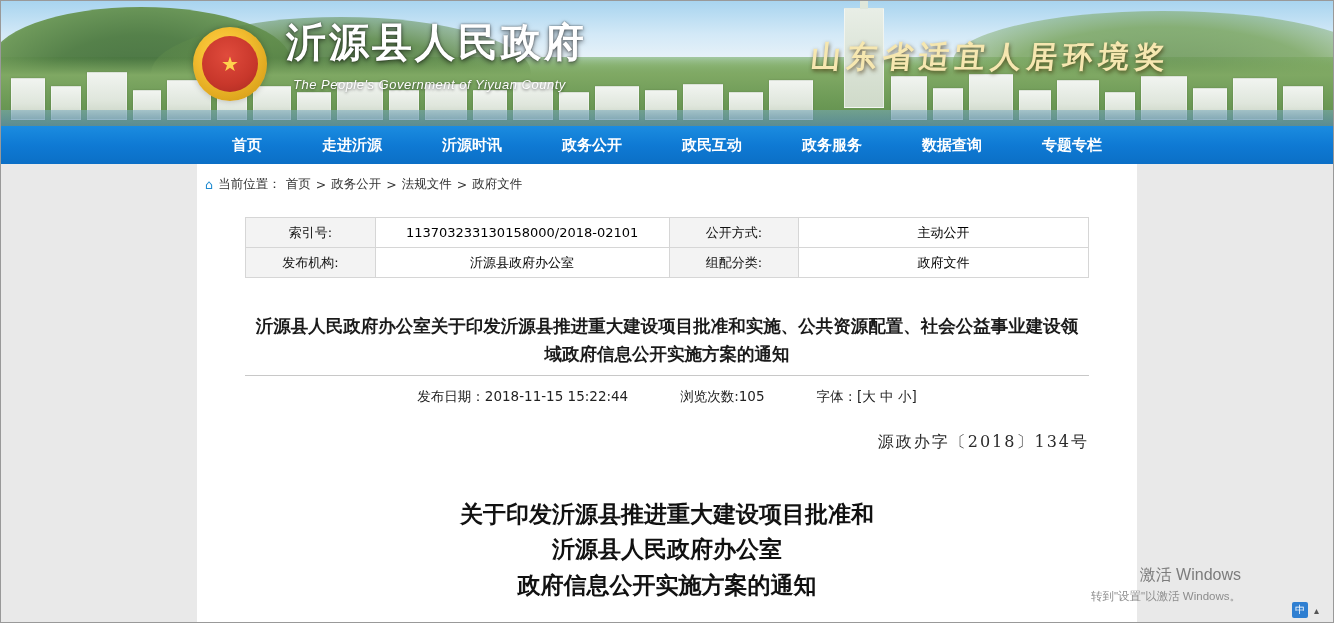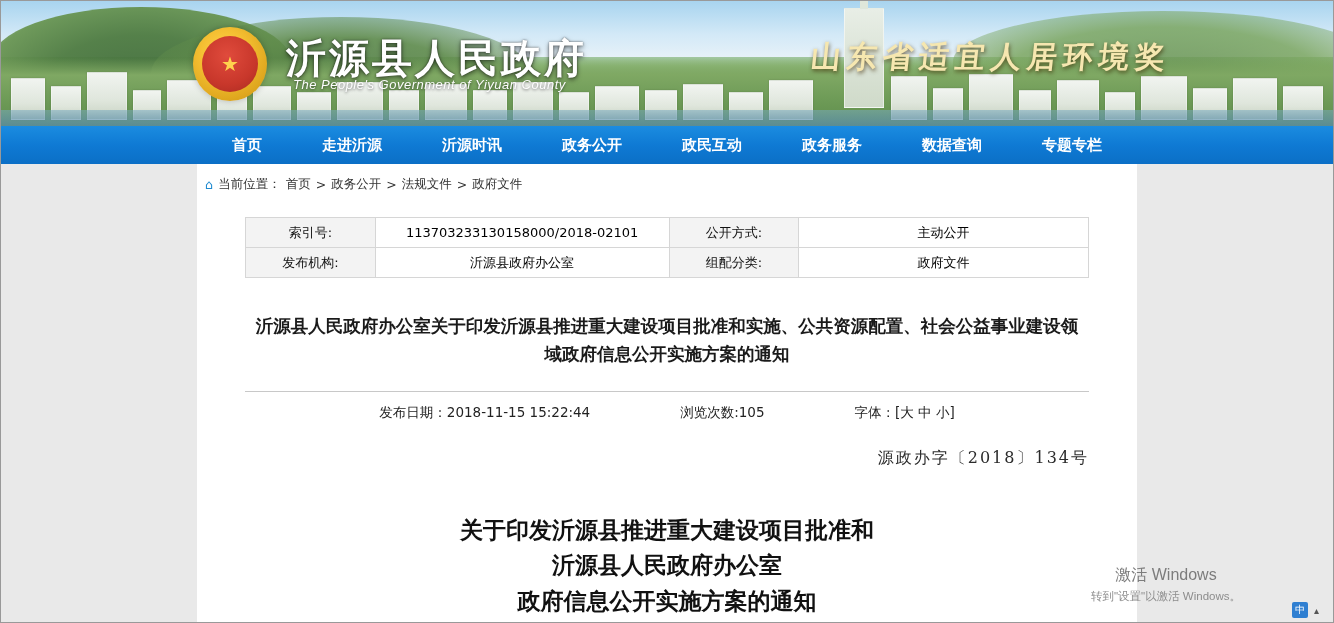--- a/index.html
+++ b/index.html
@@ -74,21 +74,21 @@
     display: flex; align-items: center; justify-content: center;
   }
   .emblem-inner {
     width: 56px; height: 56px; border-radius: 50%;
     background: radial-gradient(circle at 45% 35%, #e04b3c 0%, #c8372b 60%, #a82a20 100%);
     display:flex; align-items:center; justify-content:center;
     color:#ffd24d; font-size: 20px; line-height: 1;
   }
 
   .gov-title {
-    position: absolute; left: 285px; top: 30px;
+    position: absolute; left: 285px; top: 14px;
     font-family: "DejaVu Sans", "Liberation Sans", sans-serif;
     font-size: 40px; font-weight: bold; color: #ffffff;
     letter-spacing: 3px;
     text-shadow: 0 2px 5px rgba(0,0,0,.55), 0 0 2px rgba(0,0,0,.6);
     white-space: nowrap;
   }
   .gov-title-en {
     position: absolute; left: 292px; top: 76px;
     font-size: 13px; color: #fdfdfd; font-style: italic;
     letter-spacing: .5px;
@@ -174,26 +174,26 @@
     margin: 34px 10px 0 10px;
     text-align: center;
     font-size: 17.5px;
     font-weight: bold;
     color: #1a1a1a;
     line-height: 1.62;
     font-family: "DejaVu Sans", "Liberation Sans", sans-serif;
   }
 
   .info-row {
-    margin-top: 22px;
+    margin-top: 6px;
     border-top: 1px solid #c8c8c8;
     padding-top: 12px;
     display: flex;
     justify-content: center;
-    gap: 90px;
+    gap: 52px;
     font-size: 13.5px;
     color: #222;
     font-family: "DejaVu Sans", "Liberation Sans", sans-serif;
   }
   .info-row .fs a { color: #222; text-decoration: none; }
 
   .doc-number {
     margin-top: 26px;
     text-align: right;
     font-size: 16px;
@@ -211,21 +211,21 @@
     line-height: 1.55;
     font-family: "DejaVu Sans", "Liberation Sans", sans-serif;
   }
 
   
   .watermark {
     position: absolute;
     right: 92px;
     bottom: 18px;
     color: #8a8a8a;
-    text-align: center;
+    text-align: right;
     pointer-events: none;
     font-family: "Liberation Sans", sans-serif;
   }
   .wm-title { font-size: 16px; color: #7c7c7c; }
   .wm-sub { font-size: 11.5px; color: #8d8d8d; margin-top: 3px; }
 
   .tray {
     position: absolute;
     right: 14px; bottom: 4px;
     display: flex; align-items: center; gap: 6px;

